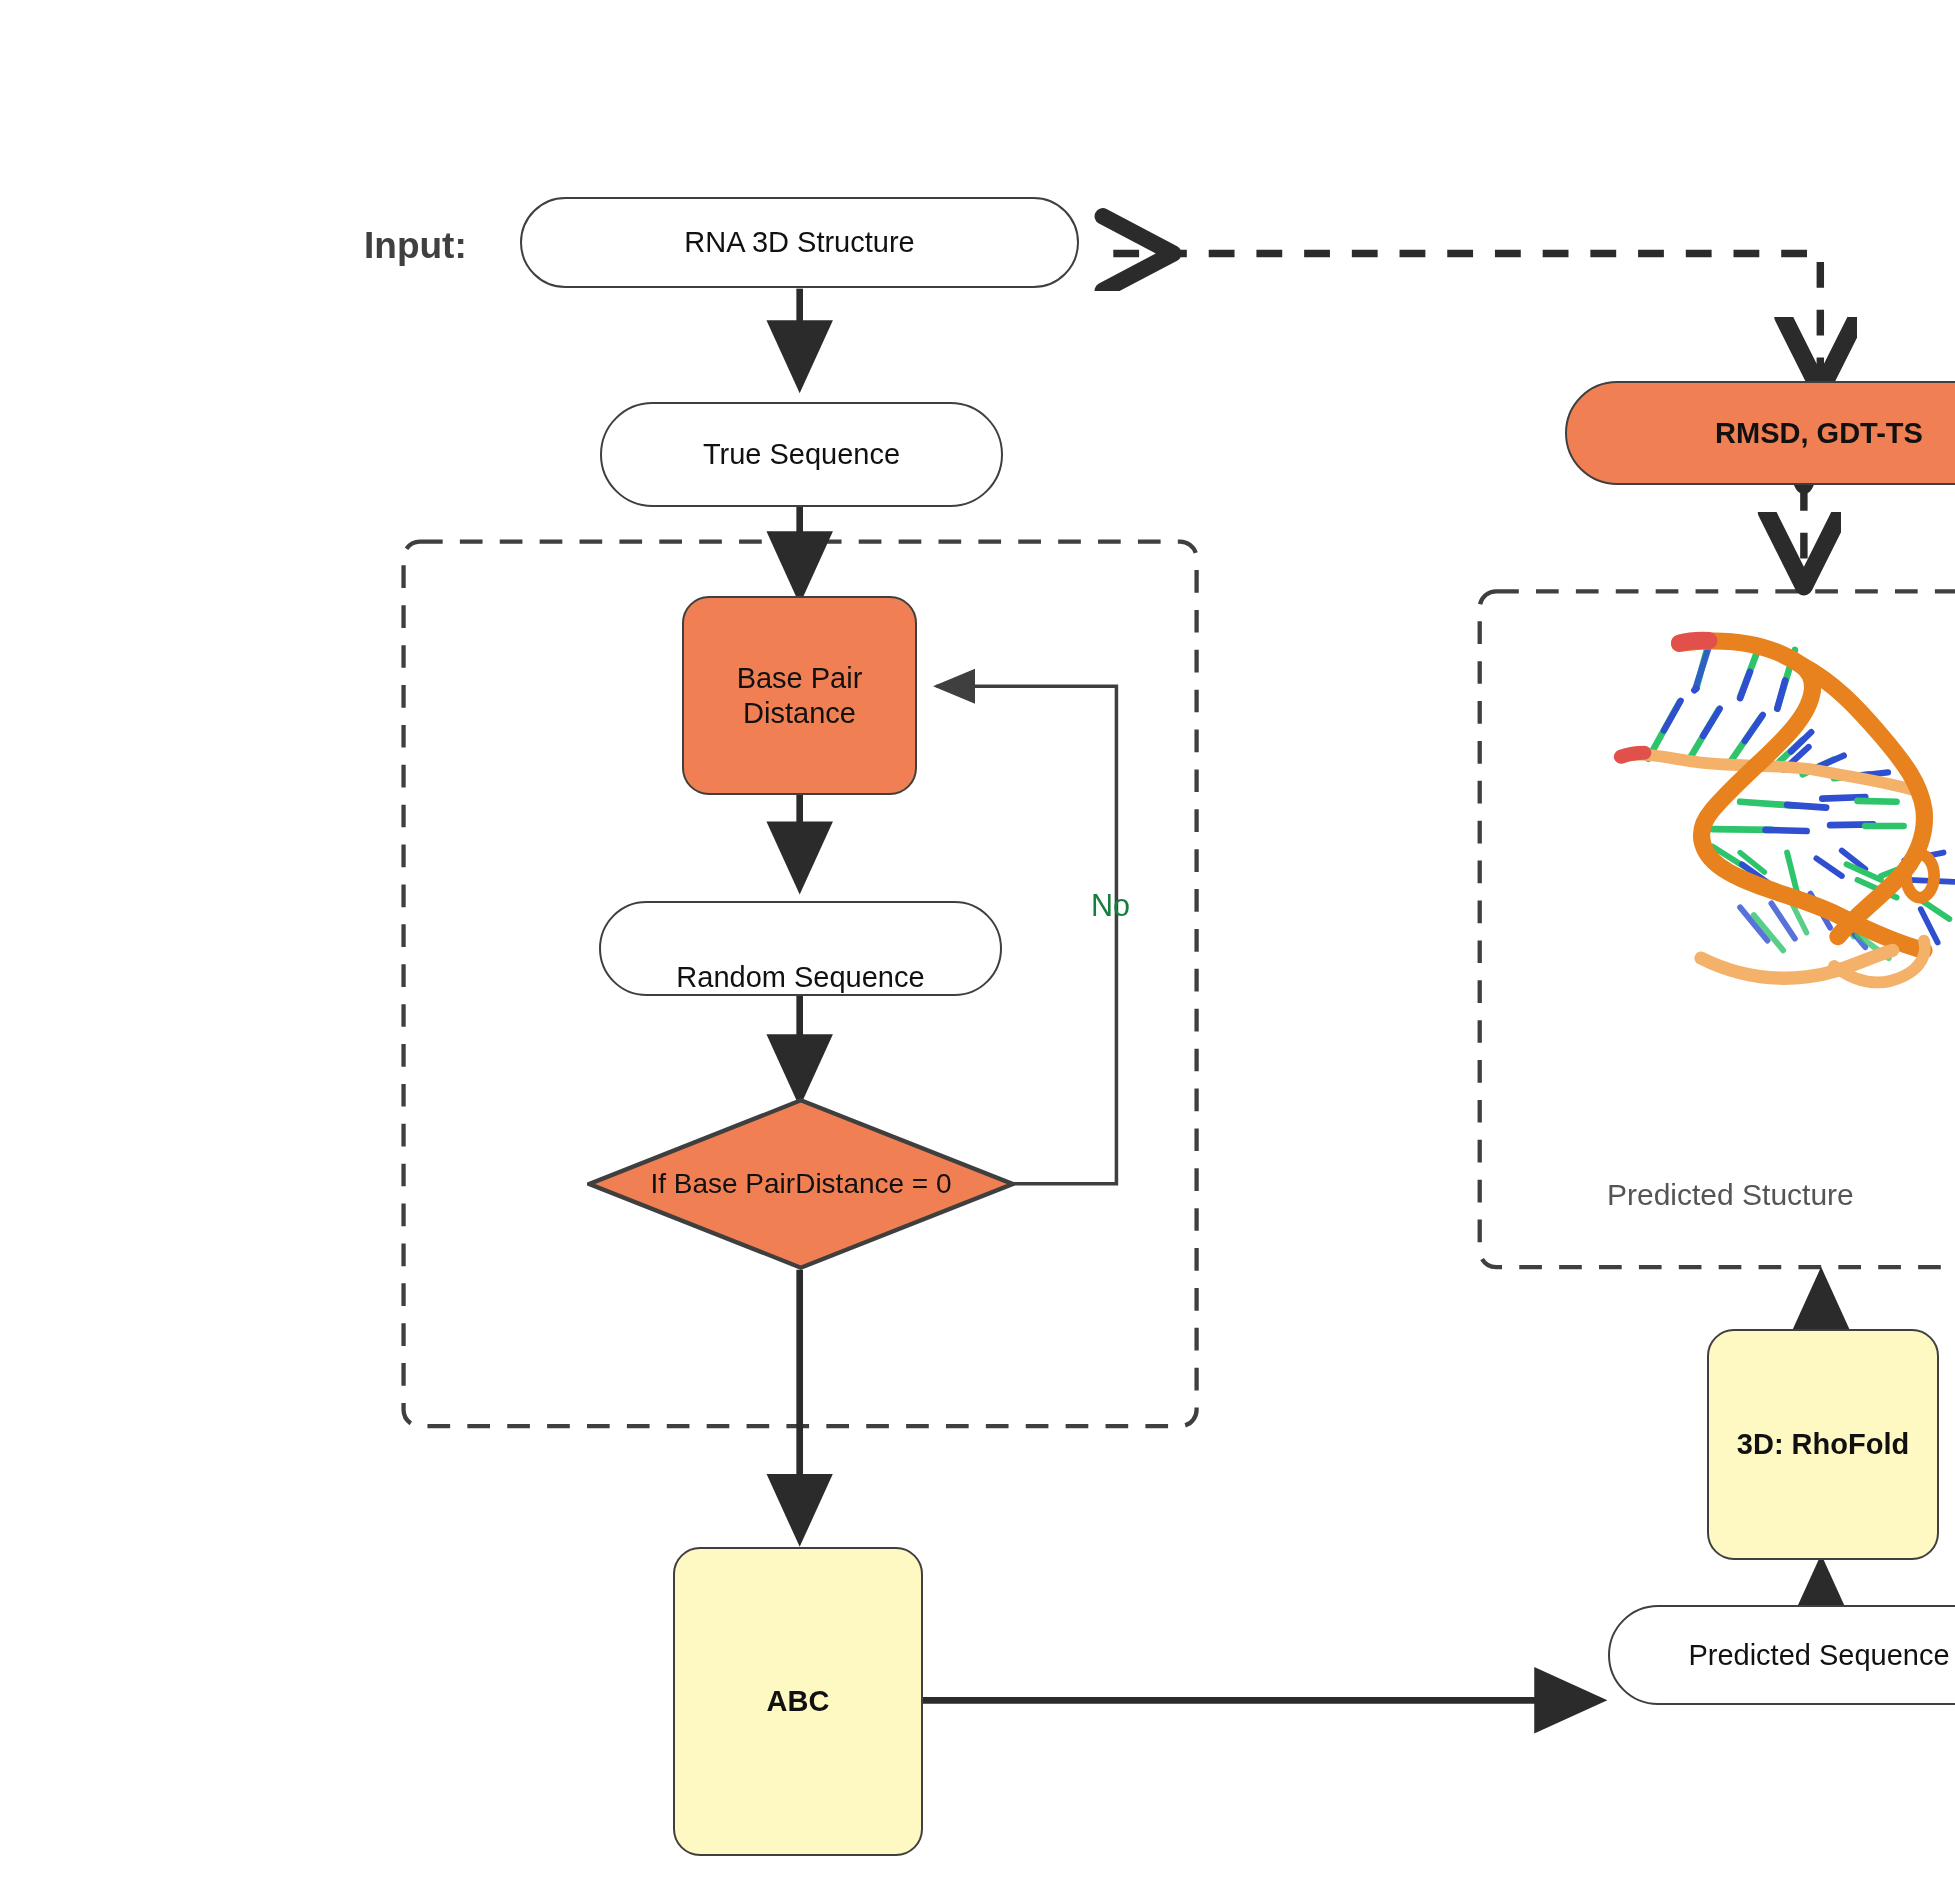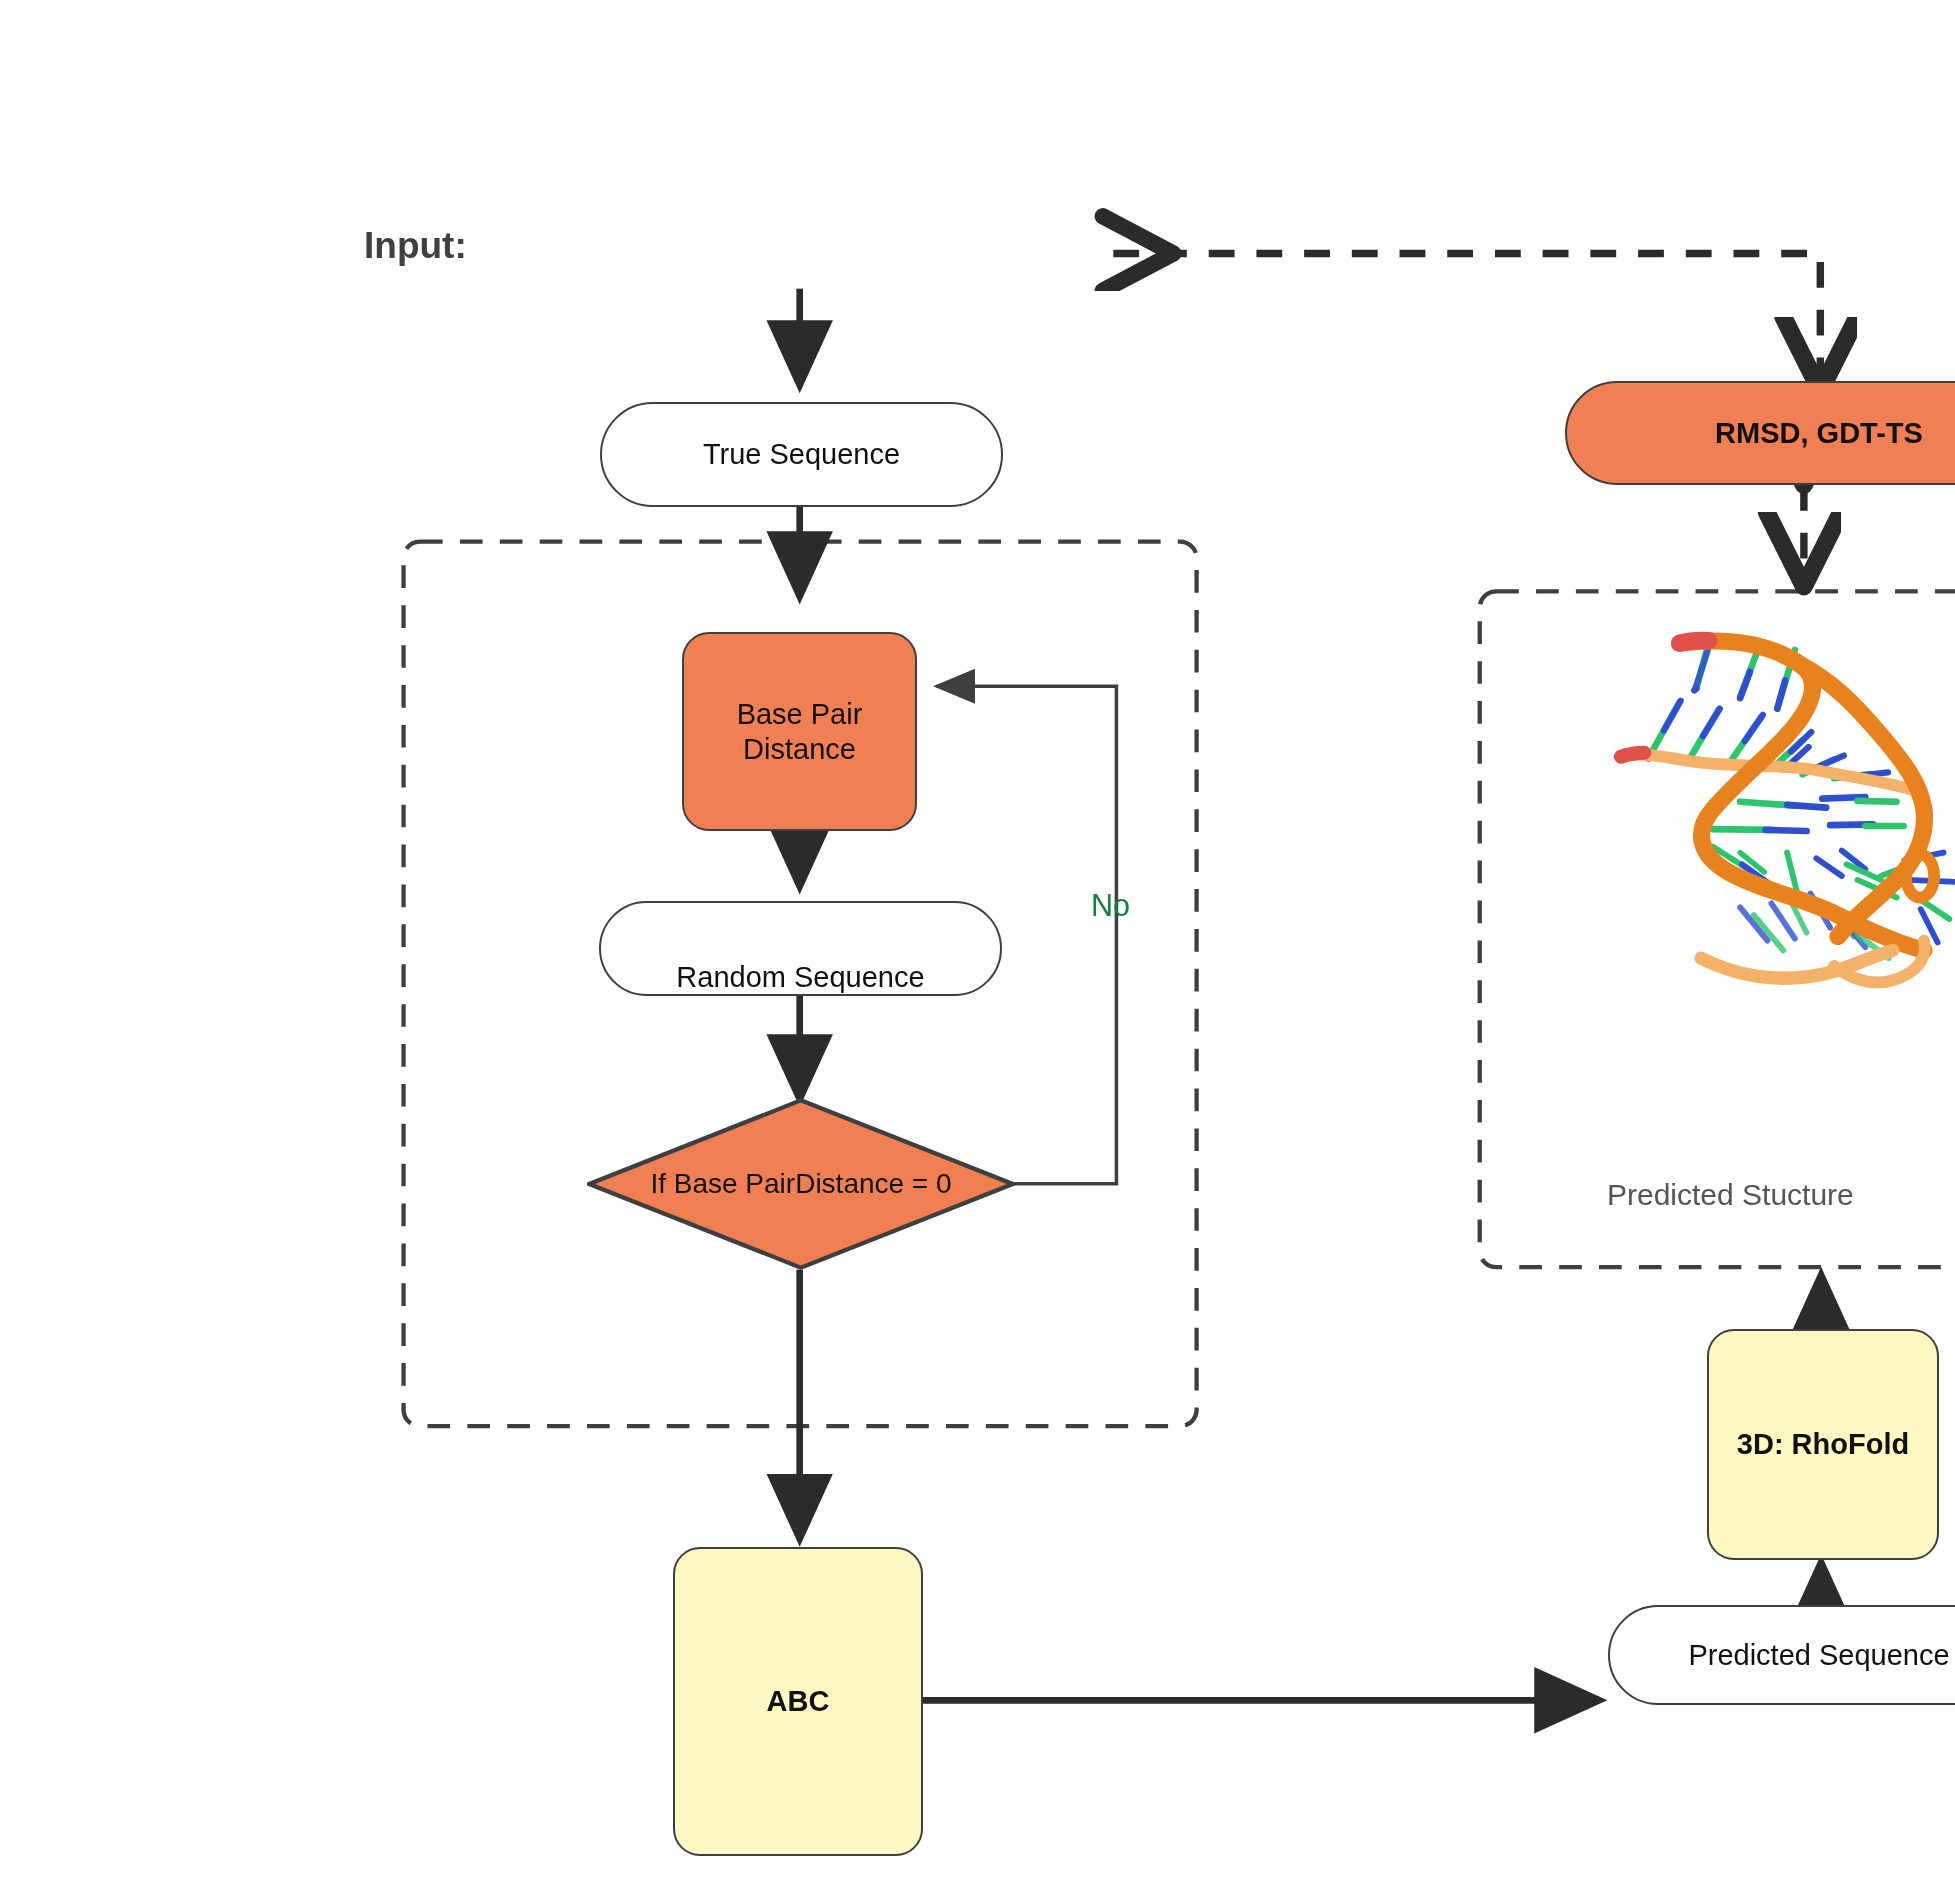--- a/index.html
+++ b/index.html
@@ -164,26 +164,29 @@
       <path d="M640,920 C700,965 760,975 820,945 C860,925 880,890 870,855" fill="none" stroke="#F3B169" stroke-width="30" stroke-linecap="round"></path>
       <ellipse cx="860" cy="690" rx="36" ry="55" fill="none" stroke="#E8821E" stroke-width="30"></ellipse>
 
       <path d="M245,95 C270,88 290,86 320,88" fill="none" stroke="#E2504C" stroke-width="44" stroke-linecap="round"></path>
       <path d="M95,385 C115,378 135,375 155,375" fill="none" stroke="#E2504C" stroke-width="36" stroke-linecap="round"></path>
     </g>
   </svg>
 
   <div class="plain-label bold" style="left:364px;top:225px;font-size:37px;font-weight:bold;">Input:</div>
 
+  <div class="node stadium" style="left:520px;top:197px;width:559px;height:91px;">
+    <span>RNA 3D Structure</span>
+  </div>
 
   <div class="node stadium" style="left:600px;top:402px;width:403px;height:105px;">
     <span>True Sequence</span>
   </div>
 
-  <div class="node roundrect orange" style="left:682px;top:596px;width:235px;height:199px;flex-direction:column;margin-top:36px;">
+  <div class="node roundrect orange" style="left:682px;top:596px;width:235px;height:199px;flex-direction:column;">
     <span>Base Pair</span>
     <span>Distance</span>
   </div>
 
   <div class="node stadium" style="left:599px;top:901px;width:403px;height:95px;align-items:flex-end;">
     <span>Random Sequence</span>
   </div>
 
   <div style="position:absolute;left:587px;top:1098px;width:428px;height:172px;z-index:3;">
     <svg viewBox="0 0 1095 440" style="position:absolute;left:0;top:0;width:100%;height:100%;">

